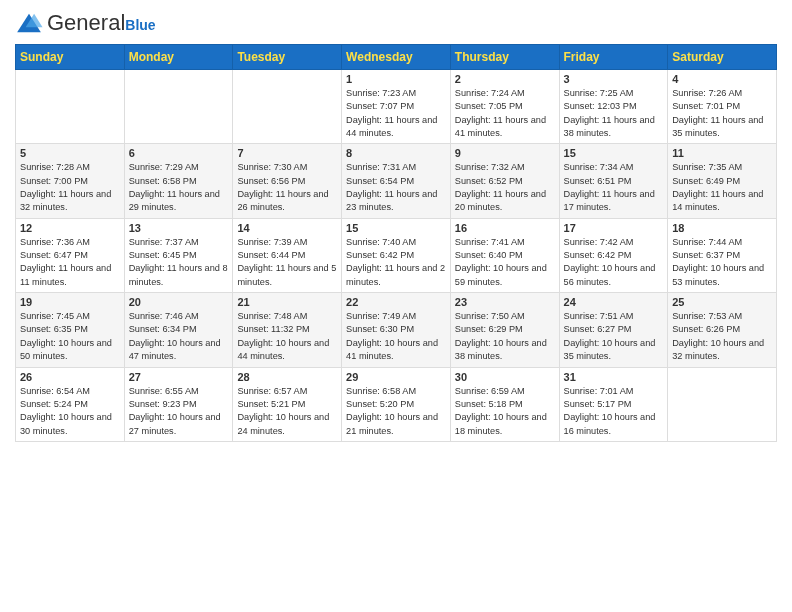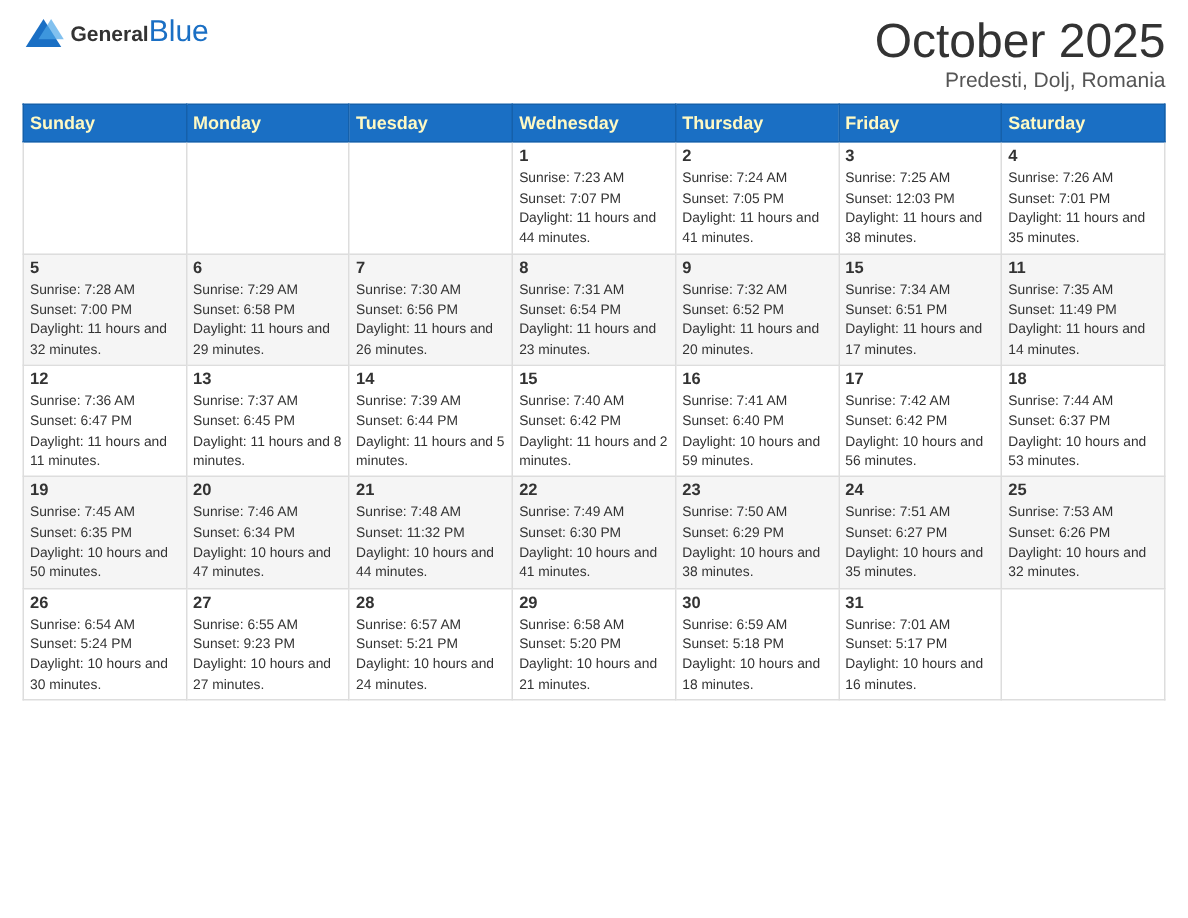--- a/index.html
+++ b/index.html
@@ -21,27 +21,27 @@
       justify-content: space-between;
       align-items: flex-start;
       margin-bottom: 8px;
     }
     .logo {
       display: flex;
       align-items: center;
       gap: 4px;
     }
     .logo-text-general {
+      font-size: 22px;
+      font-weight: normal;
+      color: #333;
+    }
+    .logo-text-blue {
       font-size: 14px;
       font-weight: bold;
-      color: #333;
-    }
-    .logo-text-blue {
-      font-size: 20px;
-      font-weight: normal;
       color: #1a6fc4;
     }
     .logo-icon {
       width: 28px;
       height: 22px;
     }
     .title-block {
       text-align: right;
     }
     .month-title {
@@ -54,21 +54,21 @@
       font-size: 14px;
       color: #555;
     }
     .calendar {
       width: 100%;
       border-collapse: collapse;
       border: 1px solid #ccc;
     }
     .calendar thead tr th {
       background: #1a6fc4;
-      color: #fef9c3;
+      color: #fde047;
       font-size: 12px;
       font-weight: bold;
       padding: 5px 4px;
       text-align: left;
       border: 1px solid #1560aa;
     }
     .calendar tbody tr td {
       vertical-align: top;
       border: 1px solid #ddd;
       padding: 3px 4px;
@@ -104,24 +104,20 @@
 <div class="page">
   <div class="header">
     <div class="logo">
       <svg class="logo-icon" viewBox="0 0 32 26" xmlns="http://www.w3.org/2000/svg">
         <polygon points="16,2 30,24 2,24" fill="#1a6fc4"></polygon>
         <polygon points="22,2 32,18 12,18" fill="#4da6e8" opacity="0.7"></polygon>
       </svg>
       <div>
         <span class="logo-text-general">General</span><span class="logo-text-blue">Blue</span>
       </div>
-    </div>
-    <div class="title-block">
-      <div class="month-title">October 2025</div>
-      <div class="location-title">Predesti, Dolj, Romania</div>
     </div>
   </div>
 
   <table class="calendar">
     <thead>
       <tr>
         <th>Sunday</th>
         <th>Monday</th>
         <th>Tuesday</th>
         <th>Wednesday</th>
@@ -193,21 +189,21 @@
           </td>
           <td>
             <span class="day-num">15</span>
             <div class="day-info">Sunrise: 7:34 AM
 Sunset: 6:51 PM
 Daylight: 11 hours and 17 minutes.</div>
           </td>
           <td>
             <span class="day-num">11</span>
             <div class="day-info">Sunrise: 7:35 AM
-Sunset: 11:49 PM
+Sunset: 6:49 PM
 Daylight: 11 hours and 14 minutes.</div>
           </td>
         </tr>
         <tr>
           <td>
             <span class="day-num">12</span>
             <div class="day-info">Sunrise: 7:36 AM
 Sunset: 6:47 PM
 Daylight: 11 hours and 11 minutes.</div>
           </td>

